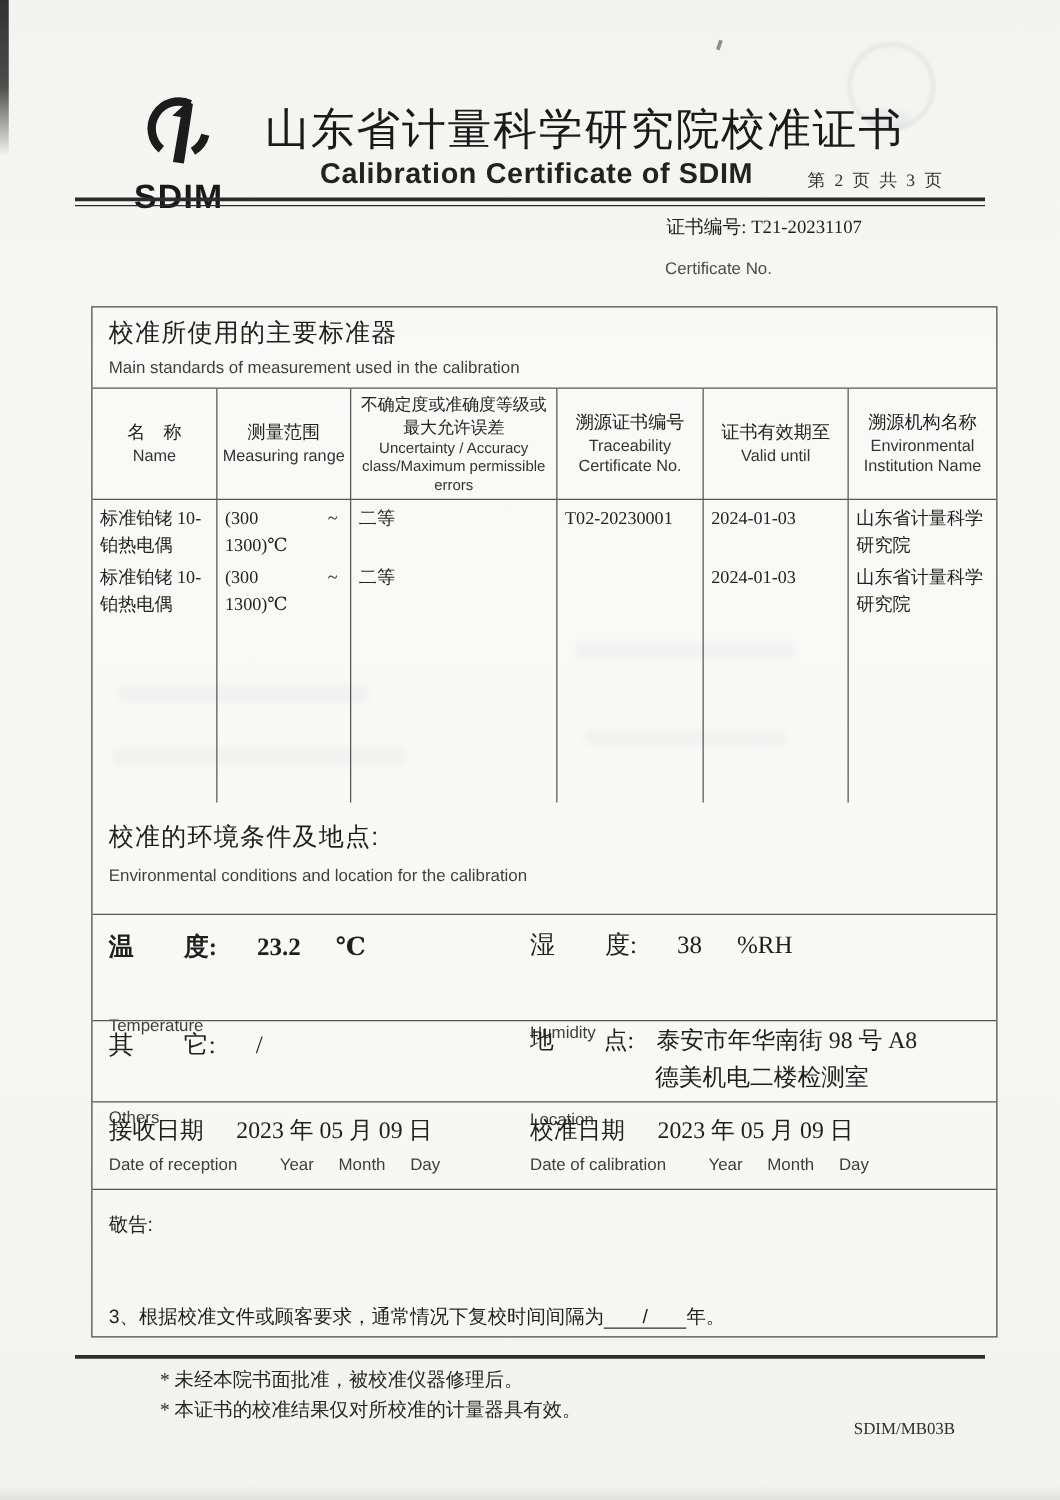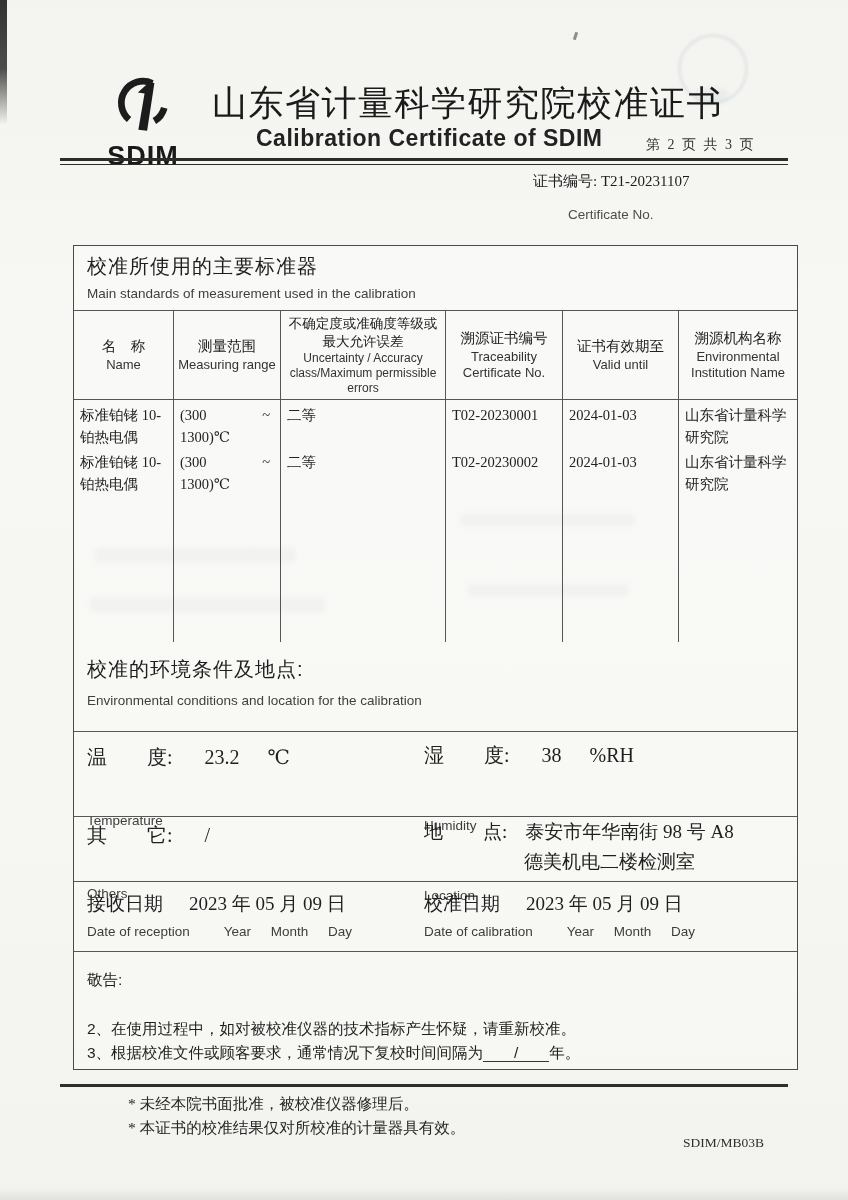--- a/index.html
+++ b/index.html
@@ -24,21 +24,21 @@
 
   
   .logo-wrap{left:92px;top:76px;width:102px;text-align:center;}
   .logo-text{display:block;font-weight:bold;font-size:27px;letter-spacing:1px;color:#191919;margin-top:-3px;}
   .title-zh{left:212px;top:80px;font-size:35px;letter-spacing:1.5px;color:#1a1a1a;white-space:nowrap;}
   .title-en{left:256px;top:125px;font-size:23px;font-weight:bold;letter-spacing:.5px;color:#222;white-space:nowrap;}
   .page-label{left:646px;top:136px;font-size:14px;letter-spacing:2px;color:#333;white-space:nowrap;}
   .rule-a{left:60px;top:158px;width:728px;height:3px;background:#2c2c2c;}
   .rule-b{left:60px;top:164px;width:728px;height:1px;background:#2c2c2c;}
   .certno{left:533px;top:172px;font-size:15px;color:#1d1d1d;white-space:nowrap;}
-  .certno-en{left:568px;top:207px;font-size:13.5px;color:#4c4c4c;}
+  .certno-en{left:532px;top:207px;font-size:13.5px;color:#4c4c4c;}
 
   
   .main-box{left:73px;top:245px;width:723px;height:823px;border:1px solid #4a4a4a;background:rgba(255,255,255,.25);}
   .sec-title{position:absolute;left:13px;font-size:20px;letter-spacing:1px;color:#1e1e1e;white-space:nowrap;}
   .sec-en{position:absolute;left:13px;font-size:13.5px;color:#3f3f3f;white-space:nowrap;}
   .hline{position:absolute;left:0;width:100%;height:1px;background:#565656;}
 
   
   .std-table{position:absolute;left:0;top:64px;width:723px;height:331px;border-top:1px solid #565656;
              display:grid;grid-template-columns:100px 107px 165px 117px 116px 118px;grid-template-rows:89px 242px;}
@@ -161,37 +161,36 @@
           </div>
           <div>1300)℃</div>
         </div>
       </div>
       <div class="td">
         <div class="entry">二等</div>
         <div class="entry">二等</div>
       </div>
       <div class="td">
         <div class="entry">T02-20230001</div>
-        <div class="entry">T02-20230002</div>
       </div>
       <div class="td">
         <div class="entry">2024-01-03</div>
         <div class="entry">2024-01-03</div>
       </div>
       <div class="td">
         <div class="entry">山东省计量科学研究院</div>
         <div class="entry">山东省计量科学研究院</div>
       </div>
     </div>
 
     <div class="sec-title sans" style="top:410px;">校准的环境条件及地点:</div>
     <div class="sec-en sans" style="top:447px;">Environmental conditions and location for the calibration</div>
     <div class="hline" style="top:485px;"></div>
 
-    <div class="fieldline" style="left:13px;top:498px;">
+    <div class="fieldline" style="left:13px;top:498px;font-weight:bold;">
       <span>温</span><span class="gap1"></span><span>度:</span><span class="val">23.2</span><span class="unit">℃</span>
     </div>
     <div class="sub-en sans" style="left:13px;top:535px;">Temperature</div>
 
     <div class="fieldline" style="left:350px;top:496px;">
       <span>湿</span><span class="gap1"></span><span>度:</span><span class="val">38</span><span class="unit">%RH</span>
     </div>
     <div class="sub-en sans" style="left:350px;top:540px;">Humidity</div>
 
     <div class="hline" style="top:570px;"></div>
@@ -218,21 +217,20 @@
     <div class="dateline" style="left:350px;top:645px;">
       <span>校准日期</span><span class="val">2023 年 05 月 09 日</span>
     </div>
     <div class="date-en sans" style="left:350px;top:678px;">
       <span>Date of calibration</span><span class="units">Year Month Day</span>
     </div>
 
     <div class="hline" style="top:705px;"></div>
 
     <div class="notice-title sans" style="top:724px;">敬告:</div>
-    <div class="notice-item sans" style="top:773px;">2、在使用过程中，如对被校准仪器的技术指标产生怀疑，请重新校准。</div>
     <div class="notice-item sans" style="top:797px;">
       <span>3、根据校准文件或顾客要求，通常情况下复校时间间隔为</span><span class="blank-slot">/</span><span>年。</span>
     </div>
   </div>
 
   <div class="abs foot-rule"></div>
   <div class="foot-note" style="top:1094px;">* 未经本院书面批准，被校准仪器修理后。</div>
   <div class="foot-note" style="top:1118px;">* 本证书的校准结果仅对所校准的计量器具有效。</div>
   <div class="abs form-code">SDIM/MB03B</div>
 

